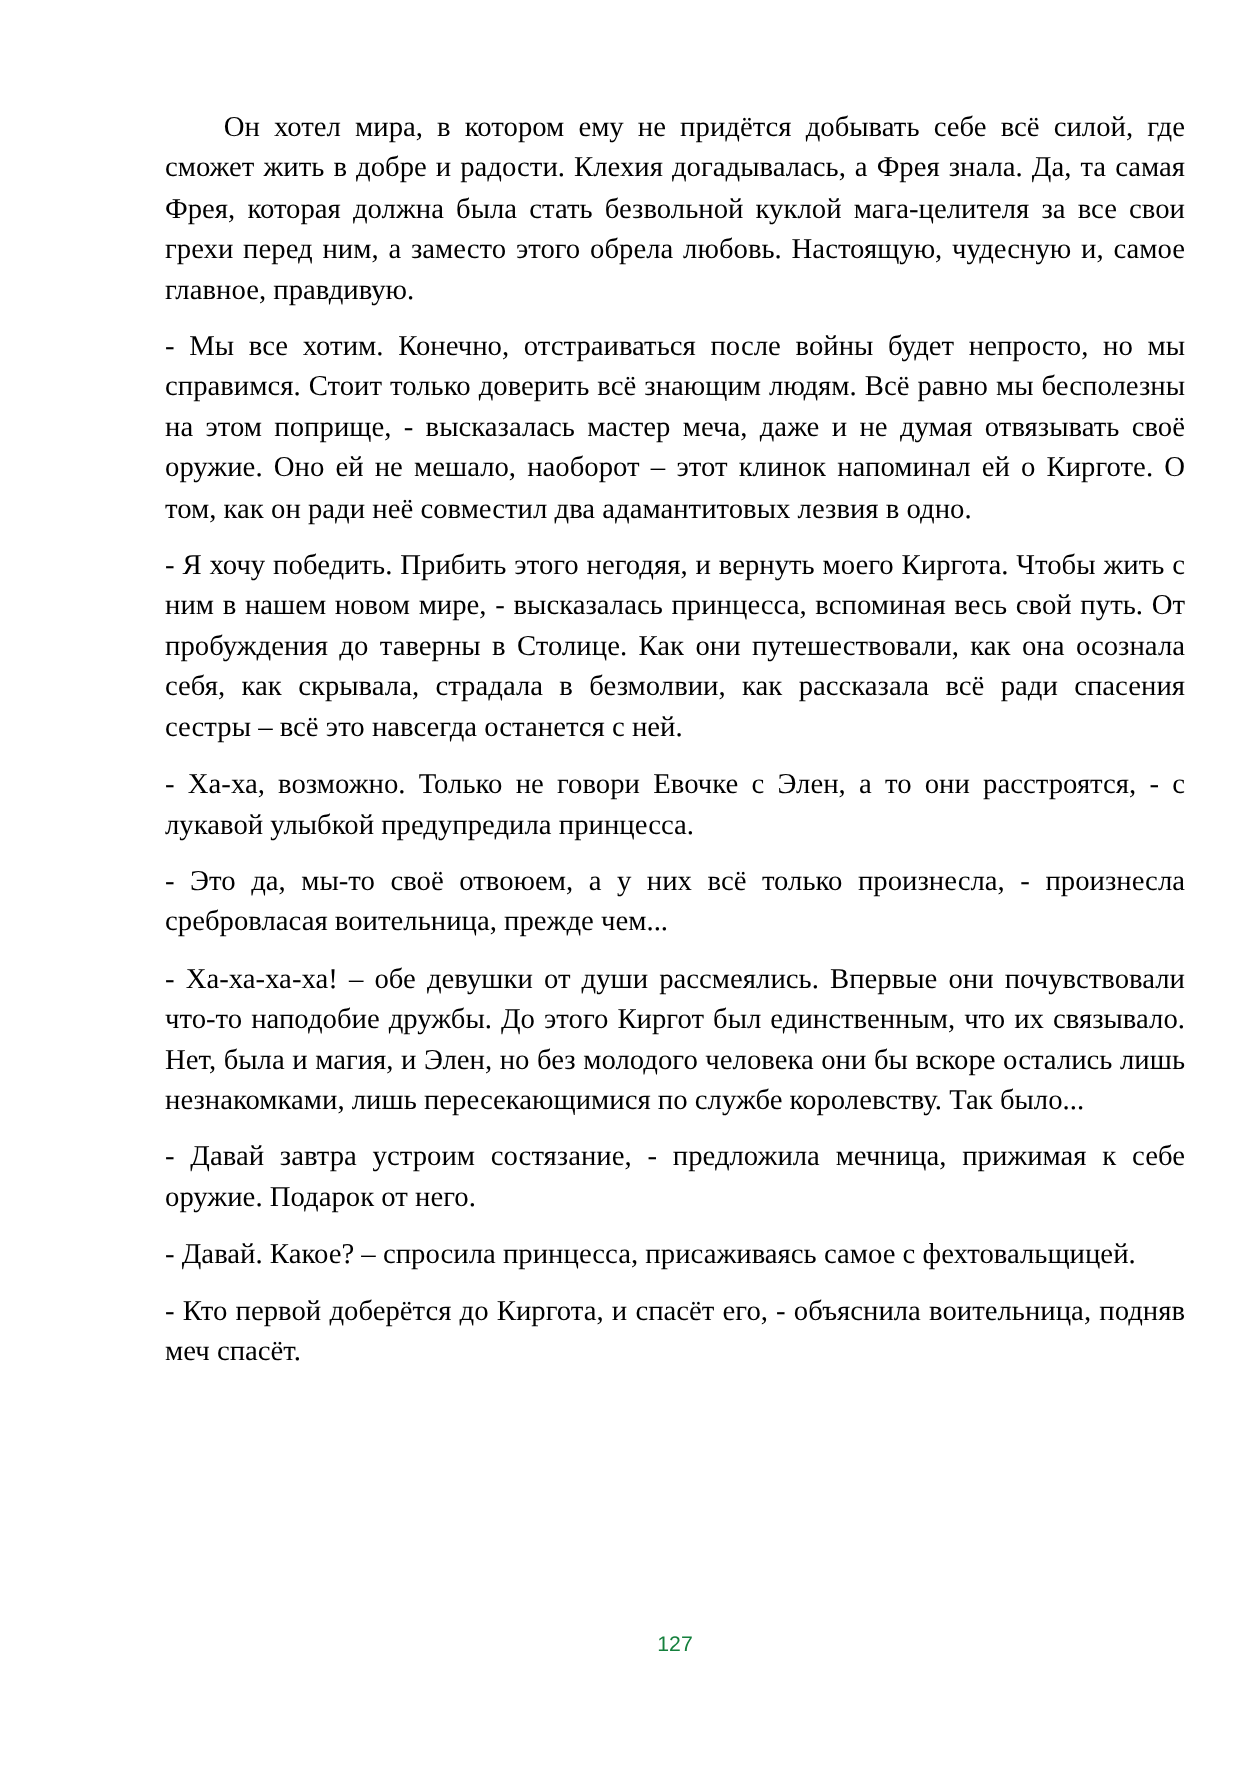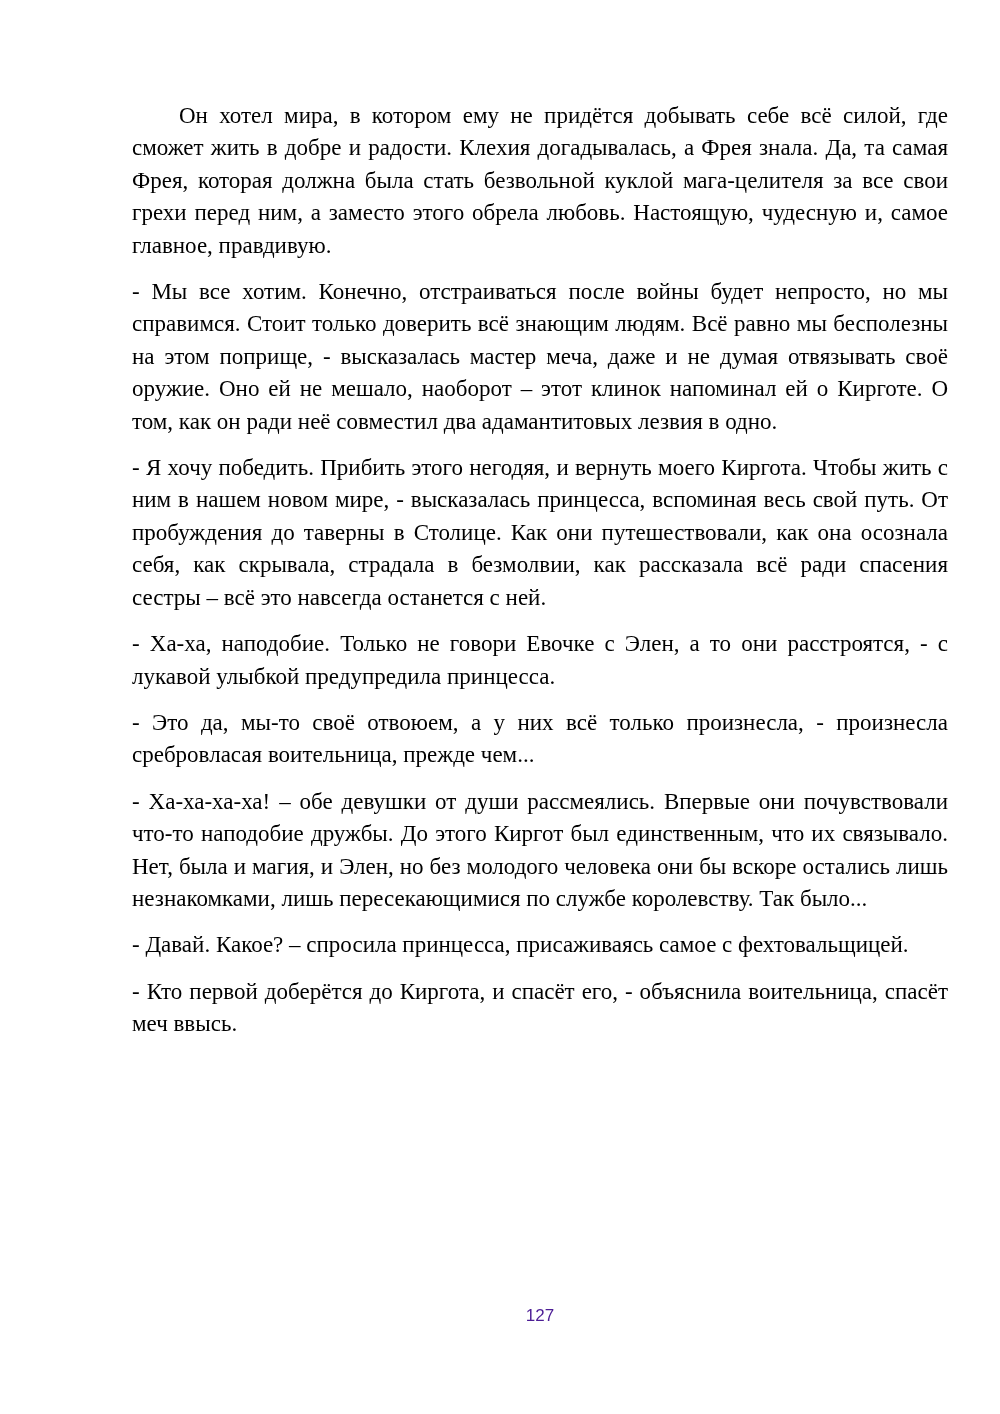--- a/index.html
+++ b/index.html
@@ -19,45 +19,46 @@
     left: 132px;
     top: 86px;
     width: 816px;
     font-family: "Liberation Serif", "DejaVu Serif", serif;
     font-size: 23px;
     line-height: 32.4px;
     color: #000000;
     text-align: justify;
   }
   .para {
-    margin: 14px 0 13px 0;
+    margin: 0 0 13px 0;
     padding: 0;
   }
   .para.first-indent {
     text-indent: 47px;
   }
   .footer {
     position: absolute;
     left: 132px;
     width: 816px;
     top: 1306px;
     text-align: center;
     font-family: "Liberation Sans", "DejaVu Sans", sans-serif;
     font-size: 17px;
-    color: #4c1d95;
+    color: #15803d;
   }
 </style>
 </head>
 <body>
 
 <div class="page">
   <div class="content">
     <p class="para first-indent">Он хотел мира, в котором ему не придётся добывать себе всё силой, где сможет жить в добре и радости. Клехия догадывалась, а Фрея знала. Да, та самая Фрея, которая должна была стать безвольной куклой мага-целителя за все свои грехи перед ним, а заместо этого обрела любовь. Настоящую, чудесную и, самое главное, правдивую.</p>
     <p class="para">- Мы все хотим. Конечно, отстраиваться после войны будет непросто, но мы справимся. Стоит только доверить всё знающим людям. Всё равно мы бесполезны на этом поприще, - высказалась мастер меча, даже и не думая отвязывать своё оружие. Оно ей не мешало, наоборот – этот клинок напоминал ей о Кирготе. О том, как он ради неё совместил два адамантитовых лезвия в одно.</p>
     <p class="para">- Я хочу победить. Прибить этого негодяя, и вернуть моего Киргота. Чтобы жить с ним в нашем новом мире, - высказалась принцесса, вспоминая весь свой путь. От пробуждения до таверны в Столице. Как они путешествовали, как она осознала себя, как скрывала, страдала в безмолвии, как рассказала всё ради спасения сестры – всё это навсегда останется с ней.</p>
-    <p class="para">- Ха-ха, наподобие. Только не говори Евочке с Элен, а то они расстроятся, - с лукавой улыбкой предупредила принцесса.</p>
+    <p class="para">- Ха-ха, возможно. Только не говори Евочке с Элен, а то они расстроятся, - с лукавой улыбкой предупредила принцесса.</p>
     <p class="para">- Это да, мы-то своё отвоюем, а у них всё только произнесла, - произнесла сребровласая воительница, прежде чем...</p>
     <p class="para">- Ха-ха-ха-ха! – обе девушки от души рассмеялись. Впервые они почувствовали что-то наподобие дружбы. До этого Киргот был единственным, что их связывало. Нет, была и магия, и Элен, но без молодого человека они бы вскоре остались лишь незнакомками, лишь пересекающимися по службе королевству. Так было...</p>
+    <p class="para">- Давай завтра устроим состязание, - предложила мечница, прижимая к себе оружие. Подарок от него.</p>
     <p class="para">- Давай. Какое? – спросила принцесса, присаживаясь самое с фехтовальщицей.</p>
-    <p class="para">- Кто первой доберётся до Киргота, и спасёт его, - объяснила воительница, спасёт меч ввысь.</p>
+    <p class="para">- Кто первой доберётся до Киргота, и спасёт его, - объяснила воительница, подняв меч спасёт.</p>
   </div>
   <div class="footer">127</div>
 </div>
 
 </body></html>

